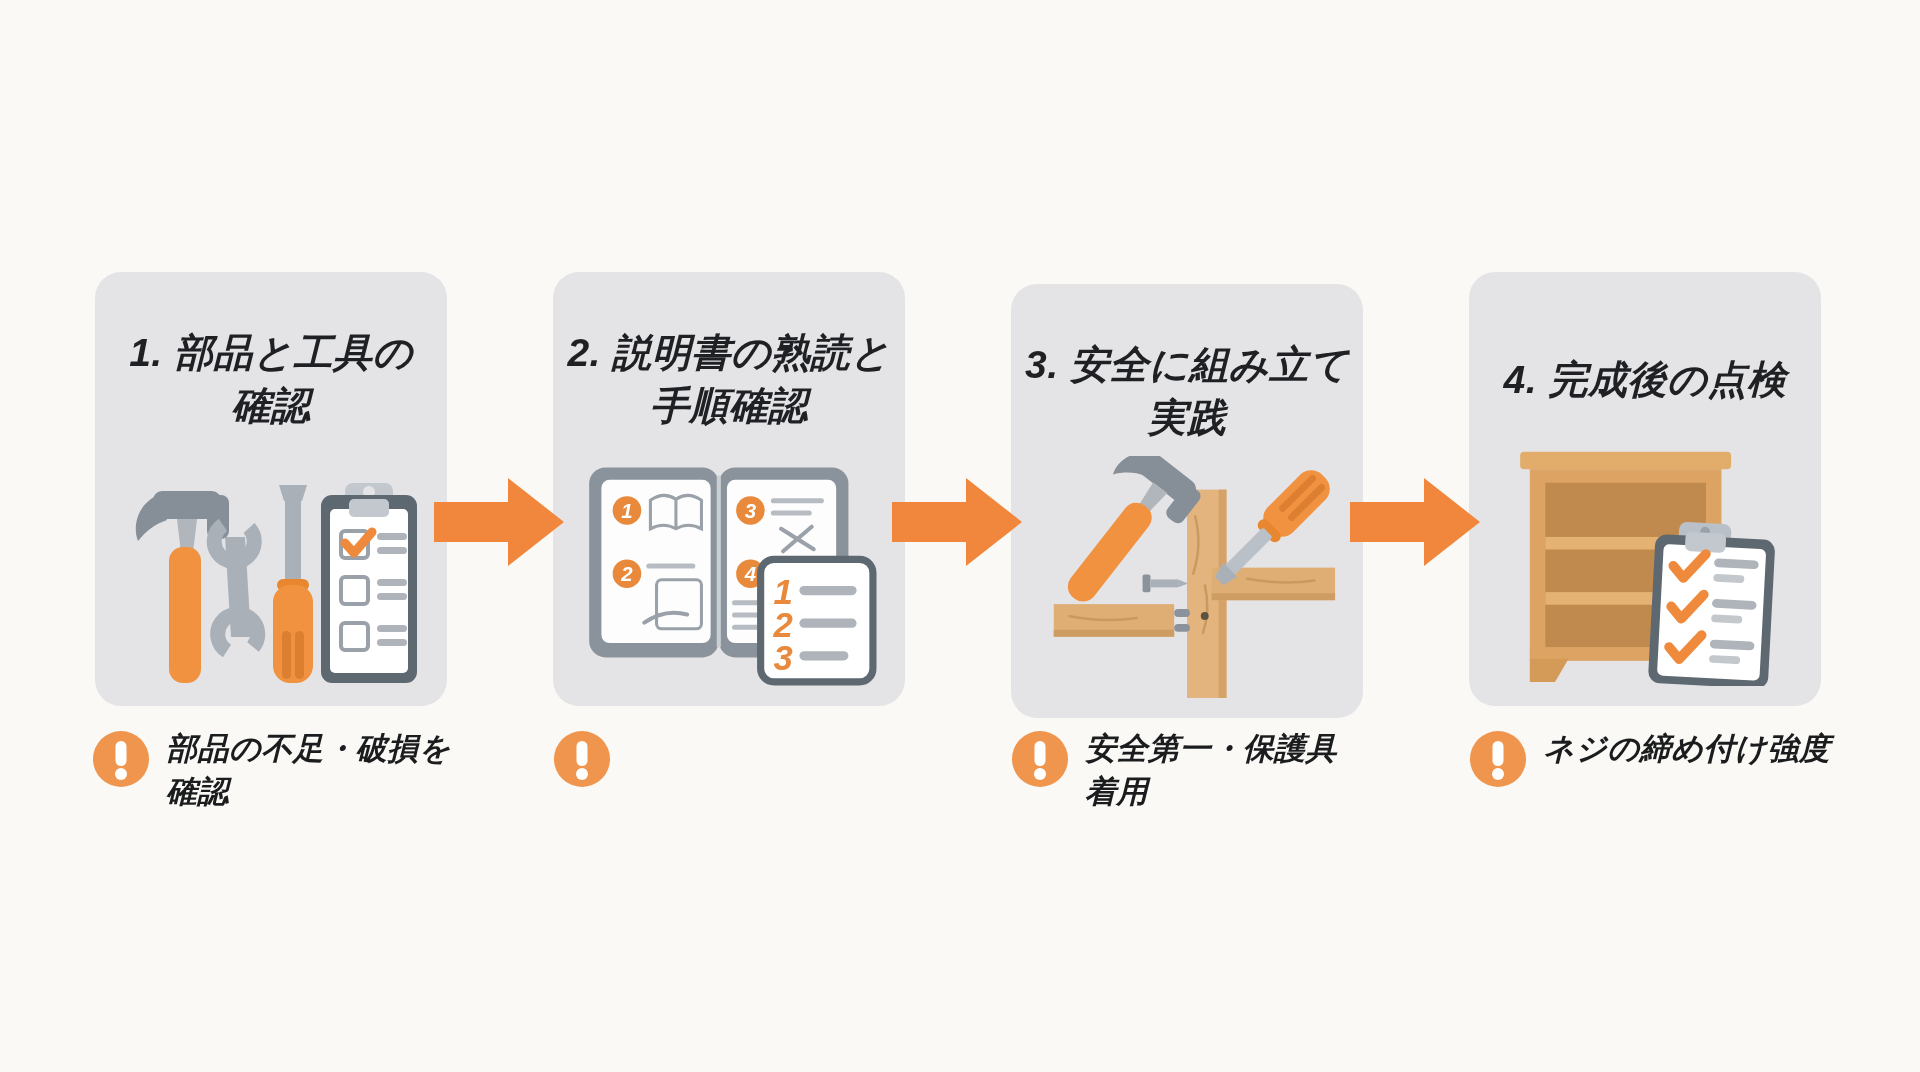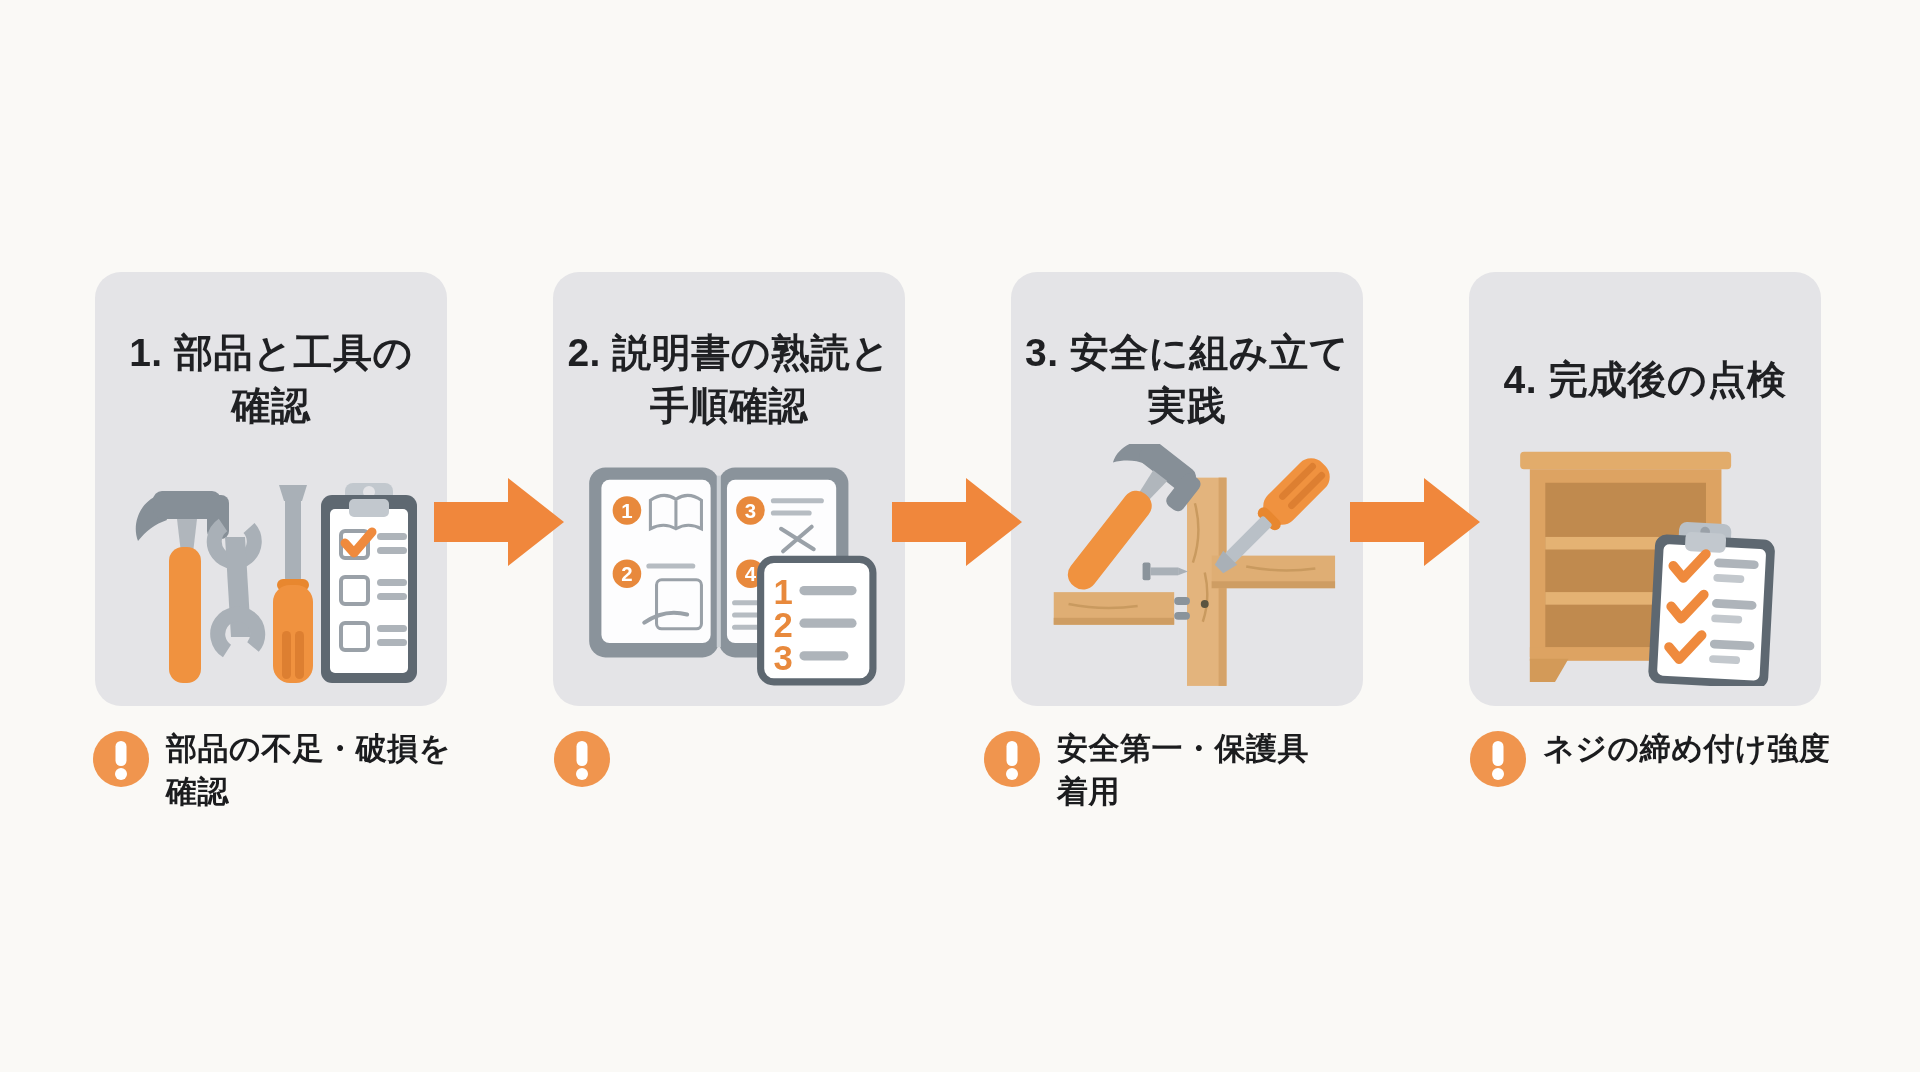--- a/index.html
+++ b/index.html
@@ -3,29 +3,29 @@
 <meta charset="utf-8">
 <style>
   * { margin:0; padding:0; box-sizing:border-box; }
   html,body { width:1920px; height:1072px; }
   body {
     background:#FAF9F6;
     font-family:"Liberation Sans","DejaVu Sans",sans-serif;
     overflow:hidden;
     position:relative;
   }
-  .canvas { position:relative; width:1787px; height:1072px; }
+  .canvas { position:relative; width:1787px; height:1072px;font-style:italic; }
 
   .step-box {
     position:absolute; top:272px; width:352px; height:434px;
     background:#E4E4E7; border-radius:26px;
   }
   .step-box.pos-1 { left:95px; }
   .step-box.pos-2 { left:553px; }
-  .step-box.pos-3 { left:1011px; }
+  .step-box.pos-3 { left:1011px;margin-top:12px; }
   .step-box.pos-4 { left:1469px; }
 
   .step-title {
     margin-top:50px; height:114px;
     display:flex; flex-direction:column; justify-content:center; align-items:center;
     font-size:39px; font-weight:700; line-height:53px;
     color:#1F2023; text-align:center; letter-spacing:0.5px;
   }
   .step-icon {
     position:absolute; bottom:20px; left:0; right:0;
@@ -38,21 +38,21 @@
   .arrow.pos-1 { left:434px; }
   .arrow.pos-2 { left:892px; }
   .arrow.pos-3 { left:1350px; }
 
   .note {
     position:absolute; top:726px; width:440px;
     display:flex; align-items:flex-start; gap:16px;
   }
   .note.pos-1 { left:92px; }
   .note.pos-2 { left:553px; }
-  .note.pos-3 { left:983px; }
+  .note.pos-3 { left:1011px; }
   .note.pos-4 { left:1469px; }
   .note .warn { flex:0 0 auto; margin-top:4px; }
   .note-text {
     font-size:31px; font-weight:700; line-height:43px;
     color:#1B1C1E; padding-top:1px; letter-spacing:0.5px;
   }
   svg text { font-family:"Liberation Sans","DejaVu Sans",sans-serif; font-weight:700; }
 </style>
 </head>
 <body>

